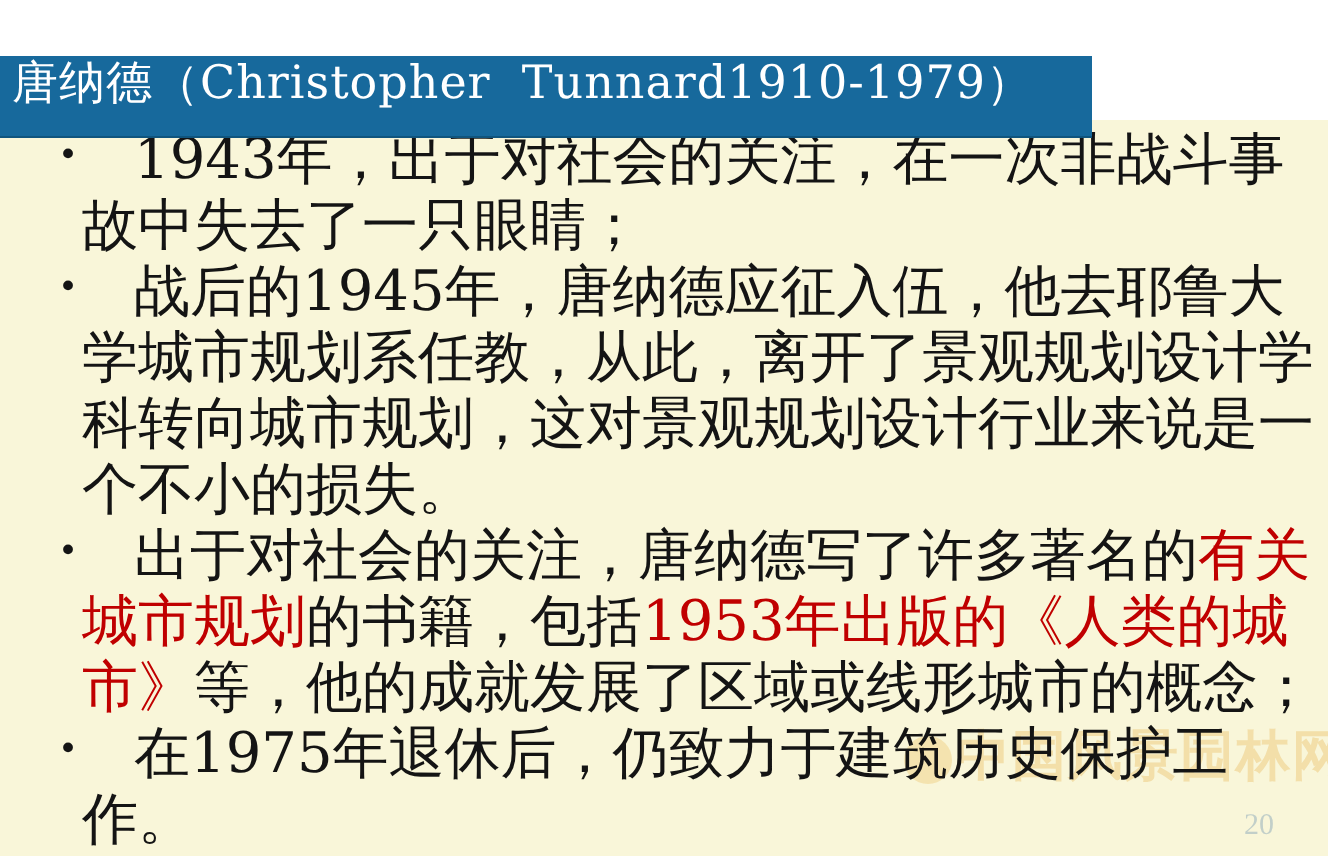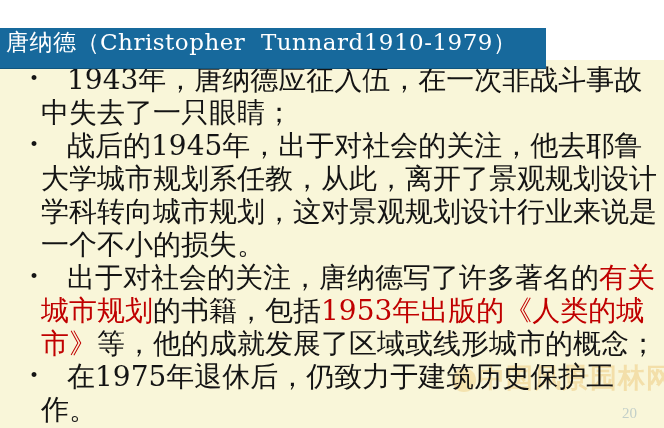--- a/index.html
+++ b/index.html
@@ -122,25 +122,25 @@
     <span class="wm-logo"></span><span>中国风景园林网</span>
   </div>
 
   <div class="title-bar">
     <span class="title-text">唐纳德（Christopher  Tunnard1910-1979）</span>
   </div>
 
   <div class="bullet-list" id="bullet-list">
       <div class="bullet-item">
         <span class="bullet-dot">•</span>
-        <p class="bullet-text"><span class="seg-black">1943年，唐纳德应征入伍，在一次非战斗事故中失去了一只眼睛；</span></p>
+        <p class="bullet-text"><span class="seg-black">1943年，出于对社会的关注，在一次非战斗事故中失去了一只眼睛；</span></p>
       </div>
       <div class="bullet-item">
         <span class="bullet-dot">•</span>
-        <p class="bullet-text"><span class="seg-black">战后的1945年，出于对社会的关注，他去耶鲁大学城市规划系任教，从此，离开了景观规划设计学科转向城市规划，这对景观规划设计行业来说是一个不小的损失。</span></p>
+        <p class="bullet-text"><span class="seg-black">战后的1945年，唐纳德应征入伍，他去耶鲁大学城市规划系任教，从此，离开了景观规划设计学科转向城市规划，这对景观规划设计行业来说是一个不小的损失。</span></p>
       </div>
       <div class="bullet-item">
         <span class="bullet-dot">•</span>
         <p class="bullet-text"><span class="seg-black">出于对社会的关注，唐纳德写了许多著名的</span><span class="seg-red">有关城市规划</span><span class="seg-black">的书籍，包括</span><span class="seg-red">1953年出版的《人类的城市》</span><span class="seg-black">等，他的成就发展了区域或线形城市的概念；</span></p>
       </div>
       <div class="bullet-item">
         <span class="bullet-dot">•</span>
         <p class="bullet-text"><span class="seg-black">在1975年退休后，仍致力于建筑历史保护工作。</span></p>
       </div>
     </div>

